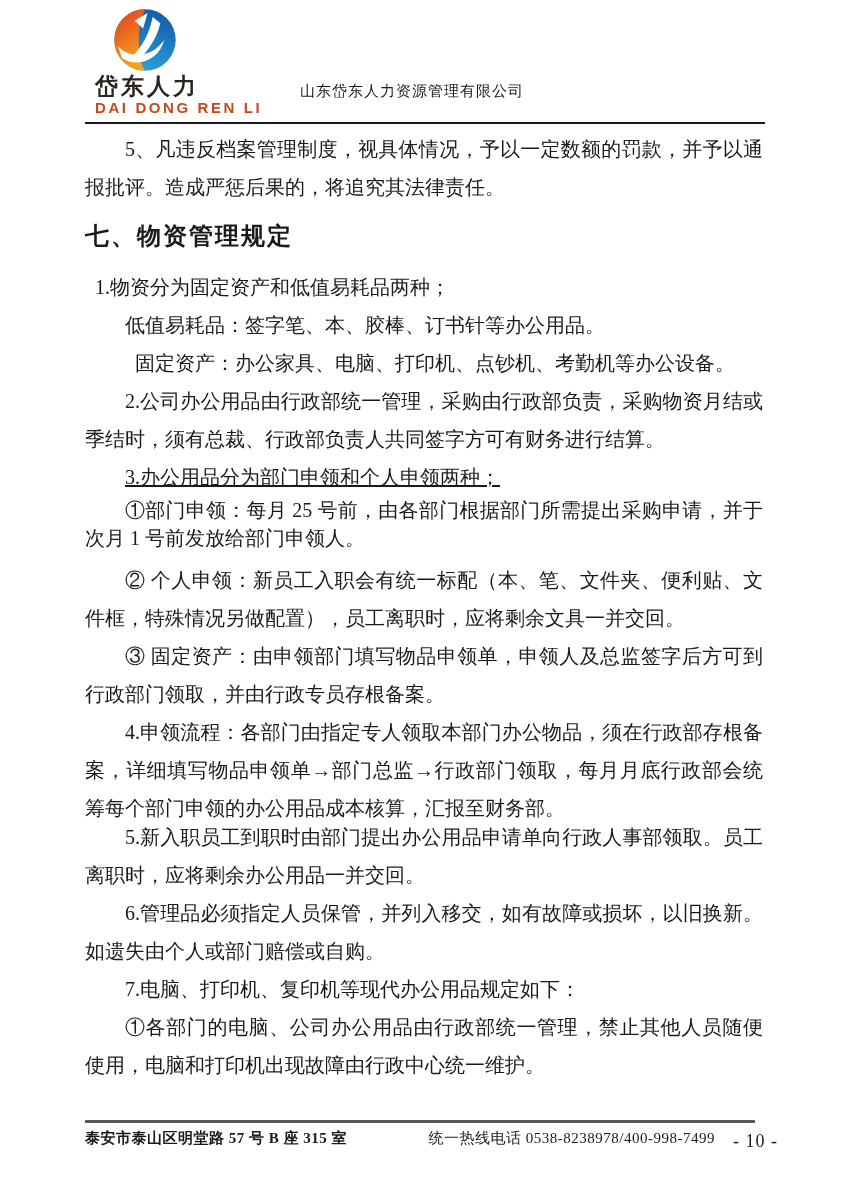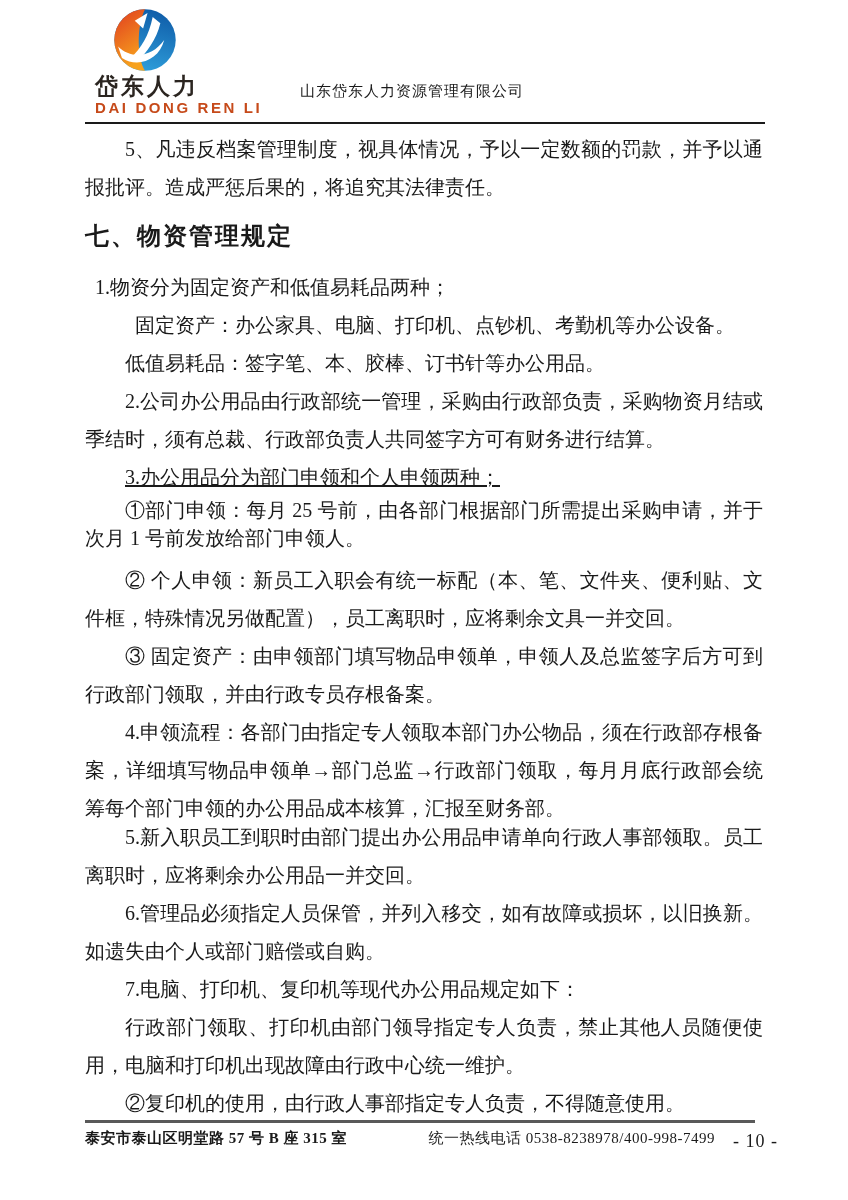--- a/index.html
+++ b/index.html
@@ -98,33 +98,32 @@
     </div>
     <div class="company-name">山东岱东人力资源管理有限公司</div>
   </div>
   <div class="header-rule"></div>
 
   <div class="content">
     <p class="para" style="text-indent:2em">5、凡违反档案管理制度，视具体情况，予以一定数额的罚款，并予以通报批评。造成严惩后果的，将追究其法律责任。</p>
     <h2 class="section-title">七、物资管理规定</h2>
     <div>
         <p class="para" style="text-indent: 0.5em;">1.物资分为固定资产和低值易耗品两种；</p>
+        <p class="para" style="text-indent: 2em;">低值易耗品：签字笔、本、胶棒、订书针等办公用品。</p>
         <p class="para" style="text-indent: 2.5em;">固定资产：办公家具、电脑、打印机、点钞机、考勤机等办公设备。</p>
-        <p class="para" style="text-indent: 2em;">低值易耗品：签字笔、本、胶棒、订书针等办公用品。</p>
         <p class="para" style="text-indent: 2em;">2.公司办公用品由行政部统一管理，采购由行政部负责，采购物资月结或季结时，须有总裁、行政部负责人共同签字方可有财务进行结算。</p>
         <p class="para" style="text-indent: 2em; text-decoration: underline;">3.办公用品分为部门申领和个人申领两种；</p>
         <p class="para tight" style="text-indent: 2em;">①部门申领：每月 25 号前，由各部门根据部门所需提出采购申请，并于次月 1 号前发放给部门申领人。</p>
         <p class="para" style="text-indent: 2em;">②  个人申领：新员工入职会有统一标配（本、笔、文件夹、便利贴、文件框，特殊情况另做配置），员工离职时，应将剩余文具一并交回。</p>
         <p class="para" style="text-indent: 2em;">③  固定资产：由申领部门填写物品申领单，申领人及总监签字后方可到行政部门领取，并由行政专员存根备案。</p>
         <p class="para" style="text-indent: 2em;">4.申领流程：各部门由指定专人领取本部门办公物品，须在行政部存根备案，详细填写物品申领单→部门总监→行政部门领取，每月月底行政部会统筹每个部门申领的办公用品成本核算，汇报至财务部。</p>
         <p class="para tight-top" style="text-indent: 2em;">5.新入职员工到职时由部门提出办公用品申请单向行政人事部领取。员工离职时，应将剩余办公用品一并交回。</p>
         <p class="para" style="text-indent: 2em;">6.管理品必须指定人员保管，并列入移交，如有故障或损坏，以旧换新。如遗失由个人或部门赔偿或自购。</p>
         <p class="para" style="text-indent: 2em;">7.电脑、打印机、复印机等现代办公用品规定如下：</p>
-        <p class="para" style="text-indent: 2em;">行政部门领取、打印机由部门领导指定专人负责，禁止其他人员随便使用，电脑和打印机出现故障由行政中心统一维护。</p>
-        <p class="para" style="text-indent: 2em;">②复印机的使用，由行政人事部指定专人负责，不得随意使用。</p>
+        <p class="para" style="text-indent: 2em;">①各部门的电脑、公司办公用品由行政部统一管理，禁止其他人员随便使用，电脑和打印机出现故障由行政中心统一维护。</p>
       </div>
   </div>
 
   <div class="footer">
     <div class="footer-rule"></div>
     <div class="footer-row">
       <span class="footer-address">泰安市泰山区明堂路 57 号 B 座 315 室</span>
       <span class="footer-hotline">统一热线电话 0538-8238978/400-998-7499</span>
     </div>
   </div>

